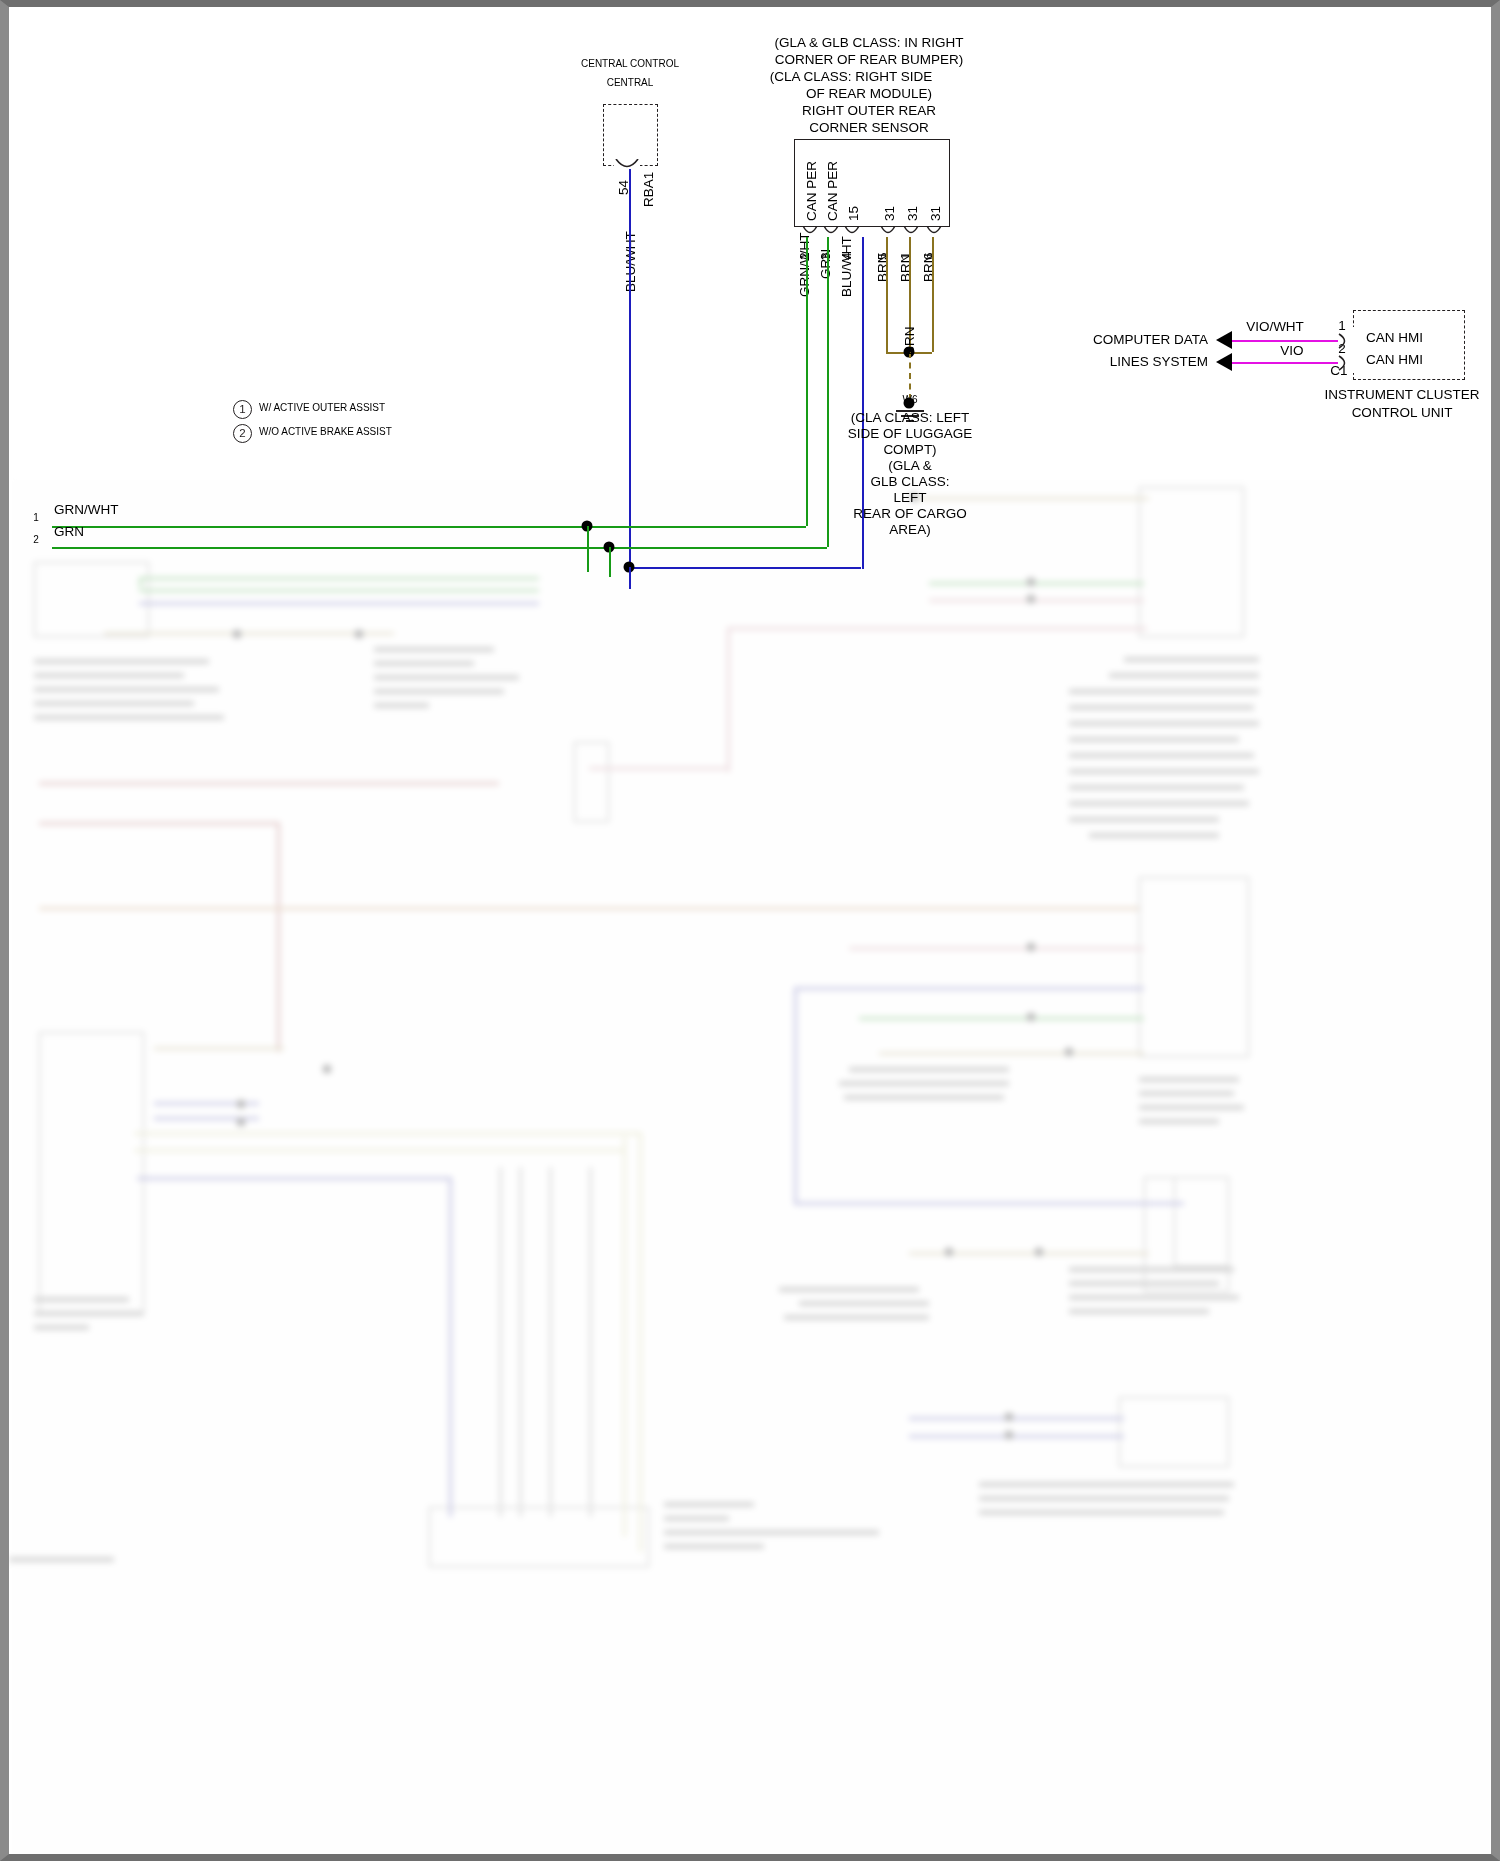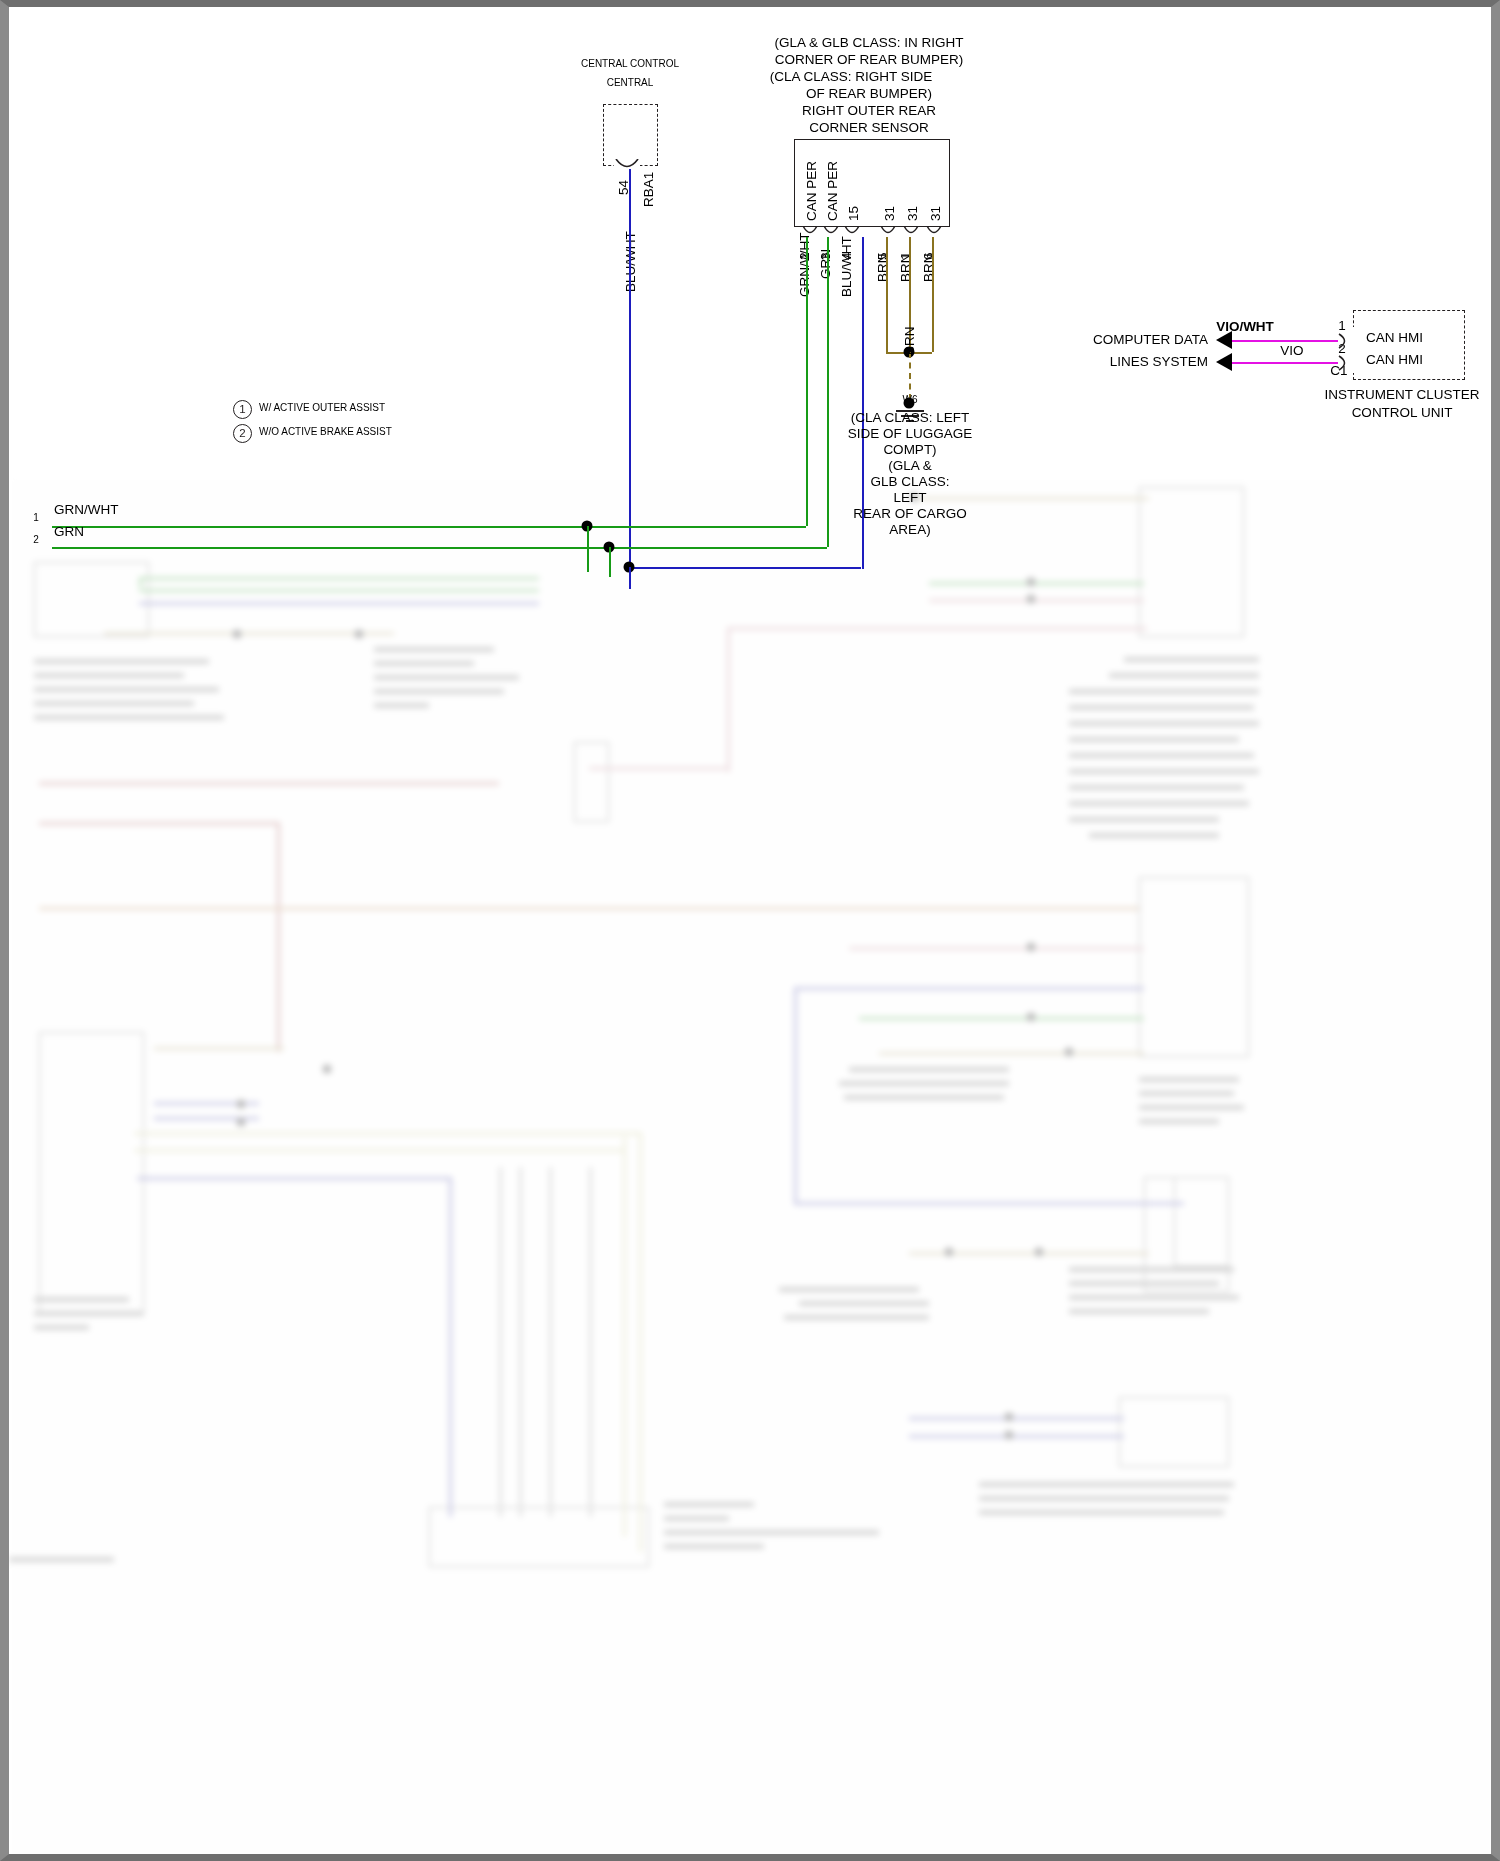--- a/index.html
+++ b/index.html
@@ -255,21 +255,21 @@
   <div class="t vert" style="left:607px; top:188px;">54</div>
   <div class="t vert" style="left:632px; top:200px;">RBA1</div>
   <div class="t vert" style="left:614px; top:285px;">BLU/WHT</div>
 
   <div class="w wv blu n2" style="left:620px; top:162px; height:398px;"></div>
   <div class="w wh blu n2" style="left:620px; top:560px; width:232px;"></div>
 
   <div class="t t13 ctr" style="left:860px; top:28px;">(GLA &amp; GLB CLASS: IN RIGHT</div>
   <div class="t t13 ctr" style="left:860px; top:45px;">CORNER OF REAR BUMPER)</div>
   <div class="t t13 ctr" style="left:842px; top:62px;">(CLA CLASS: RIGHT SIDE</div>
-  <div class="t t13 ctr" style="left:860px; top:79px;">OF REAR BUMPER)</div>
+  <div class="t t13 ctr" style="left:860px; top:79px;">OF REAR MODULE)</div>
   <div class="t t13 ctr" style="left:860px; top:96px;">RIGHT OUTER REAR</div>
   <div class="t t13 ctr" style="left:860px; top:113px;">CORNER SENSOR</div>
 
   <div class="box-solid" style="left:785px; top:132px; width:156px; height:88px;"></div>
 
   <div class="t vert" style="left:795px; top:214px;">CAN PER</div>
   <div class="t vert" style="left:816px; top:214px;">CAN PER</div>
   <div class="t vert" style="left:837px; top:214px;">15</div>
   <div class="t vert" style="left:873px; top:214px;">31</div>
   <div class="t vert" style="left:896px; top:214px;">31</div>
@@ -331,21 +331,21 @@
 
   <div class="t t13 rt" style="left:1199px; top:325px;">COMPUTER DATA</div>
   <div class="t t13 rt" style="left:1199px; top:347px;">LINES SYSTEM</div>
 
   <div class="arrow-l" style="left:1207px; top:324px;"></div>
   <div class="arrow-l" style="left:1207px; top:346px;"></div>
 
   <div class="w wh mag n2" style="left:1223px; top:333px; width:106px;"></div>
   <div class="w wh mag n2" style="left:1223px; top:355px; width:106px;"></div>
 
-  <div class="t t13 ctr" style="left:1236px; top:312px;font-weight:bold;">VIO/WHT</div>
+  <div class="t t13 ctr" style="left:1266px; top:312px;">VIO/WHT</div>
   <div class="t t13 ctr" style="left:1283px; top:336px;">VIO</div>
 
   <div class="t t13 ctr" style="left:1333px; top:311px;">1</div>
   <div class="t t13 ctr" style="left:1333px; top:334px;">2</div>
   <div class="t t13 ctr" style="left:1330px; top:356px;">C1</div>
 
   <svg style="position:absolute; left:1329px; top:325px;" width="16" height="40">
     <path d="M1,2  Q12,9 1,16" fill="none" stroke="#231f20" stroke-width="1.5"></path>
     <path d="M1,24 Q12,31 1,38" fill="none" stroke="#231f20" stroke-width="1.5"></path>
   </svg>

